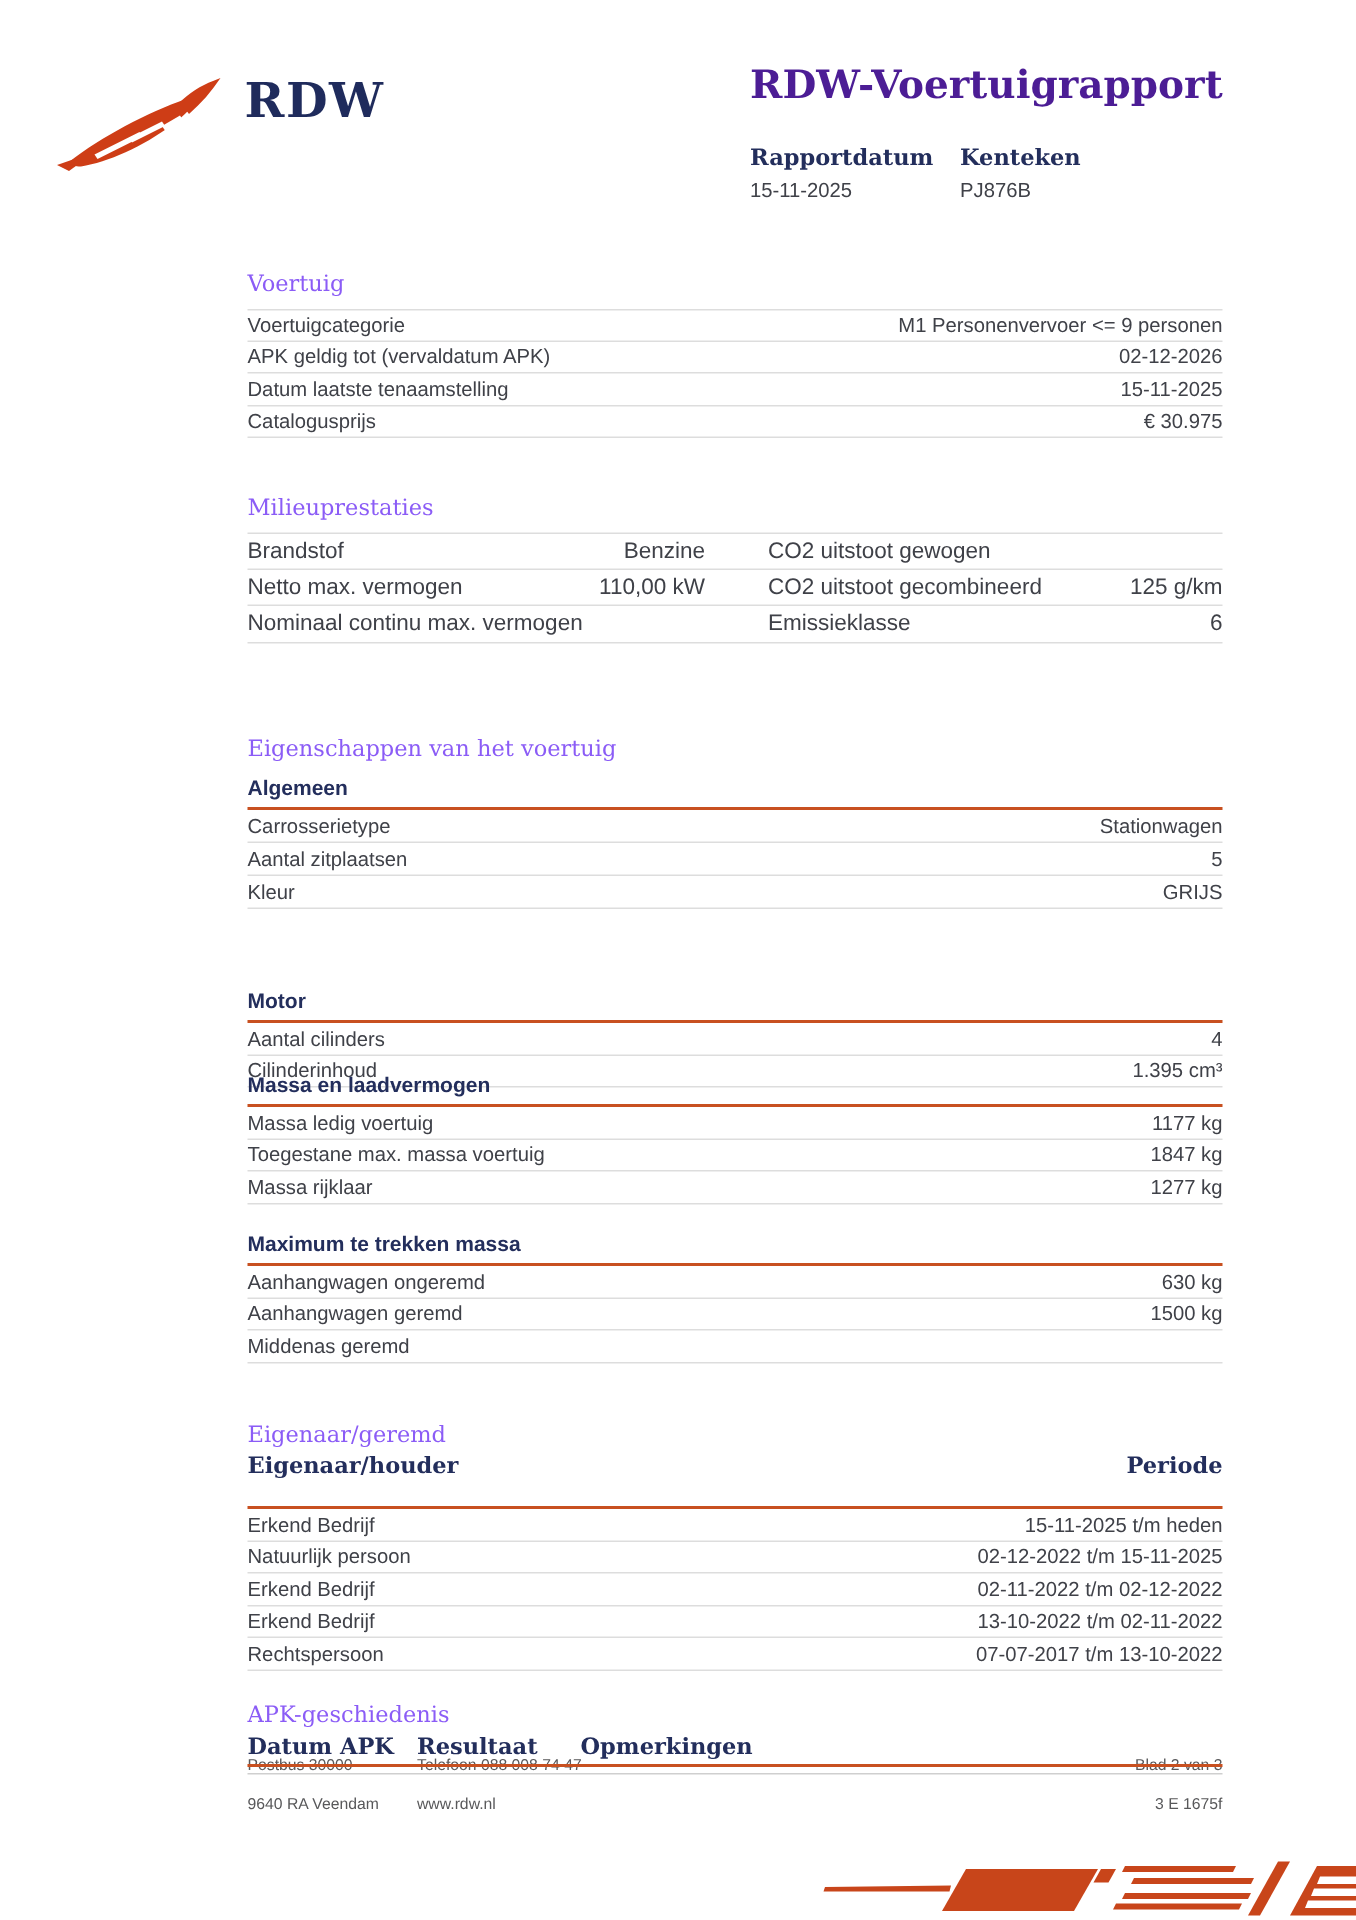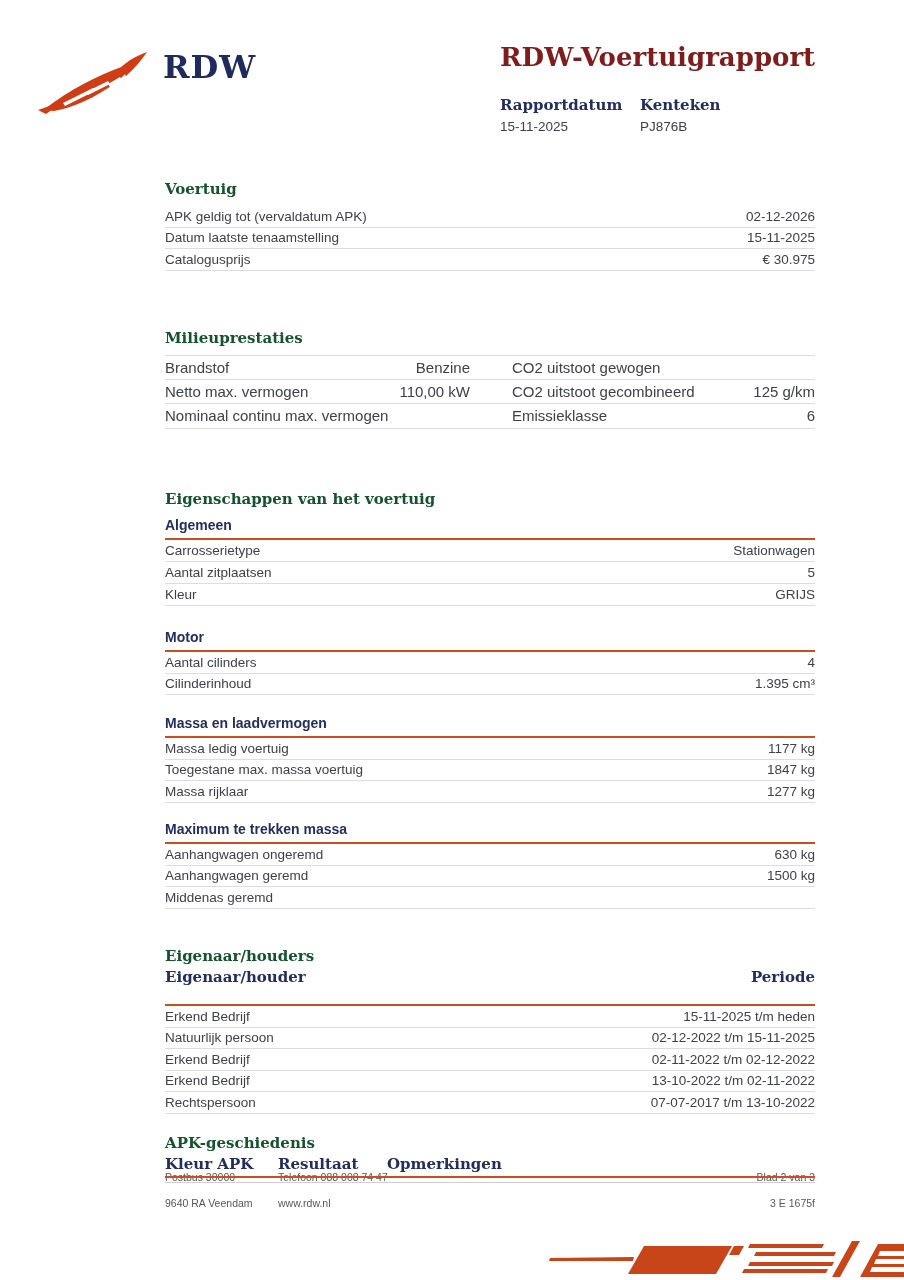--- a/index.html
+++ b/index.html
@@ -11,35 +11,35 @@
 
   
   .logo-wordmark {
     position:absolute; left:163px; top:48px;
     font-family:"DejaVu Serif", serif; font-weight:bold;
     font-size:32px; color:#1F2B5C; letter-spacing:1px;
   }
   .doc-title {
     position:absolute; left:500px; top:42px;
     font-family:"DejaVu Serif", serif; font-weight:bold;
-    font-size:26px; color:#7f1d1d;
+    font-size:26px; color:#4c1d95;
   }
   .meta { position:absolute; left:500px; top:96px; display:flex; }
   .meta-col1 { width:140px; }
   .meta-label {
     font-family:"DejaVu Serif", serif; font-weight:bold;
     font-size:15px; color:#232E5C;
   }
   .meta-value { font-size:13.5px; margin-top:5px; }
 
   
   .section { position:absolute; left:165px; width:650px; }
   .sec-title {
-    font-family:"DejaVu Serif", serif; font-weight:bold;
-    font-size:15px; color:#14532d; margin-bottom:8px;
+    font-family:"DejaVu Serif", serif; font-weight:normal;
+    font-size:15px; color:#8b5cf6; margin-bottom:8px;
   }
   .sub-title {
     font-size:14px; font-weight:bold; color:#232E5C;
     padding-bottom:5px; border-bottom:2px solid #C85020;
   }
   .tbl-head {
     display:flex; justify-content:space-between;
     font-family:"DejaVu Serif", serif; font-weight:bold;
     font-size:15px; color:#232E5C;
     padding-bottom:18px; border-bottom:2px solid #C85020;
@@ -115,20 +115,24 @@
     <div class="meta-value">15-11-2025</div>
   </div>
   <div>
     <div class="meta-label">Kenteken</div>
     <div class="meta-value">PJ876B</div>
   </div>
 </div>
 
 <div class="section" style="top:180px">
   <div class="sec-title">Voertuig</div>
+  <div class="row rows-topline">
+    <span class="label">Voertuigcategorie</span>
+    <span class="value">M1 Personenvervoer &lt;= 9 personen</span>
+  </div>
   <div class="row">
     <span class="label">APK geldig tot (vervaldatum APK)</span>
     <span class="value">02-12-2026</span>
   </div>
   <div class="row">
     <span class="label">Datum laatste tenaamstelling</span>
     <span class="value">15-11-2025</span>
   </div>
   <div class="row">
     <span class="label">Catalogusprijs</span>
@@ -174,21 +178,21 @@
   <div class="row row-22">
     <span class="label">Aantal zitplaatsen</span>
     <span class="value">5</span>
   </div>
   <div class="row row-22">
     <span class="label">Kleur</span>
     <span class="value">GRIJS</span>
   </div>
 </div>
 
-<div class="section" style="top:629px">
+<div class="section" style="top:659px">
   <div class="sub-title">Motor</div>
   <div class="row">
     <span class="label">Aantal cilinders</span>
     <span class="value">4</span>
   </div>
   <div class="row">
     <span class="label">Cilinderinhoud</span>
     <span class="value">1.395 cm³</span>
   </div>
 </div>
@@ -219,21 +223,21 @@
     <span class="label">Aanhangwagen geremd</span>
     <span class="value">1500 kg</span>
   </div>
   <div class="row">
     <span class="label">Middenas geremd</span>
     <span class="value"></span>
   </div>
 </div>
 
 <div class="section" style="top:947px">
-  <div class="sec-title" style="margin-bottom:2px">Eigenaar/houders</div>
+  <div class="sec-title" style="margin-bottom:2px">Eigenaar/geremd</div>
   <div class="tbl-head">
     <span>Eigenaar/houder</span>
     <span>Periode</span>
   </div>
   <div class="row">
     <span class="label">Erkend Bedrijf</span>
     <span class="value">15-11-2025 t/m heden</span>
   </div>
   <div class="row">
     <span class="label">Natuurlijk persoon</span>
@@ -249,21 +253,21 @@
   </div>
   <div class="row">
     <span class="label">Rechtspersoon</span>
     <span class="value">07-07-2017 t/m 13-10-2022</span>
   </div>
 </div>
 
 <div class="section" style="top:1134px">
   <div class="sec-title" style="margin-bottom:2px">APK-geschiedenis</div>
   <div class="apk-head">
-    <span class="apk-c1">Kleur APK</span>
+    <span class="apk-c1">Datum APK</span>
     <span class="apk-c2">Resultaat</span>
     <span class="apk-c3">Opmerkingen</span>
   </div>
 </div>
 <div class="apk-rule"></div>
 <div class="apk-grayline"></div>
 
 <div class="footer-row" style="top:1171px">
   <span class="f-c1">Postbus 30000</span>
   <span class="f-c2">Telefoon 088 008 74 47</span>

